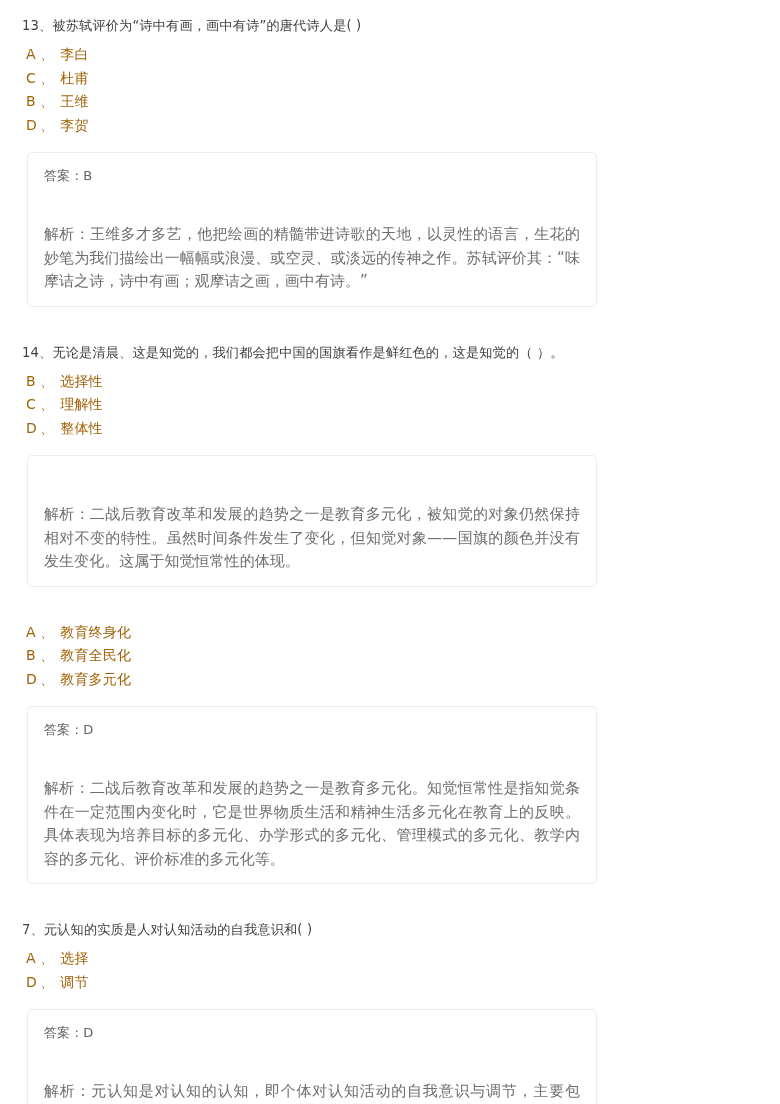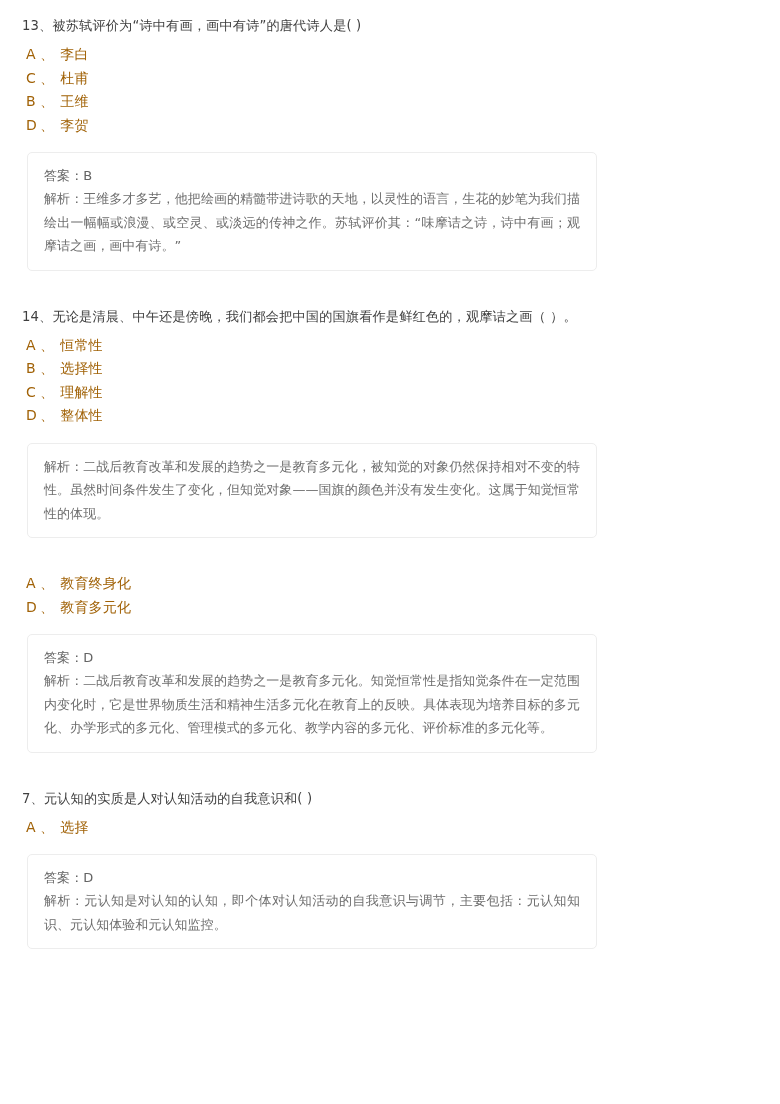--- a/index.html
+++ b/index.html
@@ -68,26 +68,27 @@
     padding: 11px 16px 12px 16px;
     box-sizing: border-box;
   }
   .ans-line {
     font-size: 13px;
     line-height: 23px;
     color: #636363;
     letter-spacing: 0.1px;
   }
   .exp-line {
-    font-size: 13px;
+    font-size: 15px;
     line-height: 23.5px;
     color: #6d6d6d;
     letter-spacing: 0.05px;
     text-align: justify;
     text-justify: inter-ideograph;
+    margin-top: 36px;
   }
 
   .gap-after-box { height: 34px; }
 </style>
 </head>
 <body>
 
 <div class="page">
 
   <div class="q-block">
@@ -100,51 +101,52 @@
     </ul>
     <div class="ans-box">
       <div class="ans-line">答案：B</div>
       <div class="exp-line">解析：王维多才多艺，他把绘画的精髓带进诗歌的天地，以灵性的语言，生花的妙笔为我们描绘出一幅幅或浪漫、或空灵、或淡远的传神之作。苏轼评价其：“味摩诘之诗，诗中有画；观摩诘之画，画中有诗。”</div>
     </div>
   </div>
 
   <div class="gap-after-box"></div>
 
   <div class="q-block">
-    <div class="q-stem"><span class="q-num">14、</span><span>无论是清晨、中午还是傍晚，我们都会把中国的国旗看作是鲜红色的，观摩诘之画（    ）。</span></div>
+    <div class="q-stem"><span class="q-num">14、</span><span>无论是清晨、这是知觉的，我们都会把中国的国旗看作是鲜红色的，这是知觉的（    ）。</span></div>
     <ul class="opts">
-      <li class="opt"><span class="opt-key">A</span><span class="opt-sep">、</span><span>恒常性</span></li>
       <li class="opt"><span class="opt-key">B</span><span class="opt-sep">、</span><span>选择性</span></li>
       <li class="opt"><span class="opt-key">C</span><span class="opt-sep">、</span><span>理解性</span></li>
       <li class="opt"><span class="opt-key">D</span><span class="opt-sep">、</span><span>整体性</span></li>
     </ul>
     <div class="ans-box">
       <div class="exp-line">解析：二战后教育改革和发展的趋势之一是教育多元化，被知觉的对象仍然保持相对不变的特性。虽然时间条件发生了变化，但知觉对象——国旗的颜色并没有发生变化。这属于知觉恒常性的体现。</div>
     </div>
   </div>
 
   <div class="gap-after-box"></div>
 
   <div class="q-block">
     <ul class="opts">
       <li class="opt"><span class="opt-key">A</span><span class="opt-sep">、</span><span>教育终身化</span></li>
+      <li class="opt"><span class="opt-key">B</span><span class="opt-sep">、</span><span>教育全民化</span></li>
       <li class="opt"><span class="opt-key">D</span><span class="opt-sep">、</span><span>教育多元化</span></li>
     </ul>
     <div class="ans-box">
       <div class="ans-line">答案：D</div>
       <div class="exp-line">解析：二战后教育改革和发展的趋势之一是教育多元化。知觉恒常性是指知觉条件在一定范围内变化时，它是世界物质生活和精神生活多元化在教育上的反映。具体表现为培养目标的多元化、办学形式的多元化、管理模式的多元化、教学内容的多元化、评价标准的多元化等。</div>
     </div>
   </div>
 
   <div class="gap-after-box"></div>
 
   <div class="q-block">
     <div class="q-stem"><span class="q-num">7、</span><span>元认知的实质是人对认知活动的自我意识和( )</span></div>
     <ul class="opts">
       <li class="opt"><span class="opt-key">A</span><span class="opt-sep">、</span><span>选择</span></li>
+      <li class="opt"><span class="opt-key">D</span><span class="opt-sep">、</span><span>调节</span></li>
     </ul>
     <div class="ans-box">
       <div class="ans-line">答案：D</div>
       <div class="exp-line">解析：元认知是对认知的认知，即个体对认知活动的自我意识与调节，主要包括：元认知知识、元认知体验和元认知监控。</div>
     </div>
   </div>
 
   <div class="gap-after-box"></div>
 
 </div>

